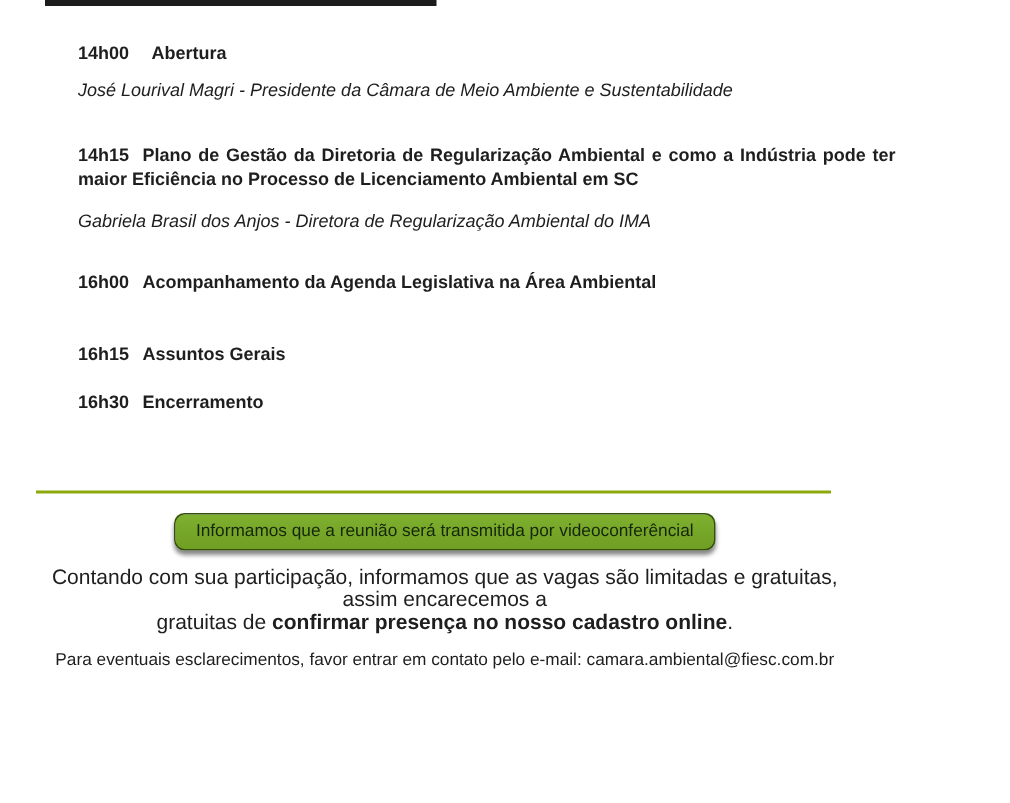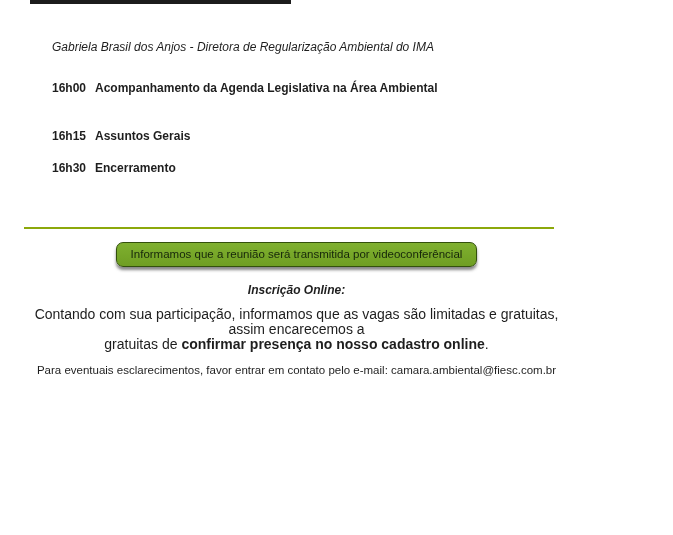--- a/index.html
+++ b/index.html
@@ -91,22 +91,27 @@
 </style>
 </head>
 <body>
 
 <div class="page">
 
   <div class="top-bar"></div>
 
   <div class="agenda">
 
+    <div class="agenda-item item-1 gap-wide">
+      <div class="heading"><span class="time">14h00</span><span class="gap"></span><span class="title">Abertura</span></div>
+      <div class="speaker">José Lourival Magri - Presidente da Câmara de Meio Ambiente e Sustentabilidade</div>
+    </div>
 
     <div class="agenda-item item-2">
+      <div class="heading"><span class="time">14h15</span><span class="gap"></span><span class="title">Plano de Gestão da Diretoria de Regularização Ambiental e como a Indústria pode ter maior Eficiência no Processo de Licenciamento Ambiental em SC</span></div>
       <div class="speaker">Gabriela Brasil dos Anjos - Diretora de Regularização Ambiental do IMA</div>
     </div>
 
 
     <div class="agenda-item item-4">
       <div class="heading"><span class="time">16h00</span><span class="gap"></span><span class="title">Acompanhamento da Agenda Legislativa na Área Ambiental</span></div>
     </div>
 
     <div class="agenda-item item-5">
       <div class="heading"><span class="time">16h15</span><span class="gap"></span><span class="title">Assuntos Gerais</span></div>
@@ -117,21 +122,20 @@
     </div>
 
   </div>
 
   <div class="divider"></div>
 
   <div class="bottom">
 
     <button class="notice-button">Informamos que a reunião será transmitida por videoconferêncial</button>
 
-    <div class="inscricao">Inscrição Online:</div>
 
     <div class="para">
       <div>Contando com sua participação, informamos que as vagas são limitadas e gratuitas, assim encarecemos a</div>
       <div><span>gratuitas de </span><span class="b">confirmar presença no nosso cadastro online</span><span>.</span></div>
     </div>
 
     <div class="contact">
       <div>Para eventuais esclarecimentos, favor entrar em contato pelo e-mail: camara.ambiental@fiesc.com.br</div>
 
     </div>

